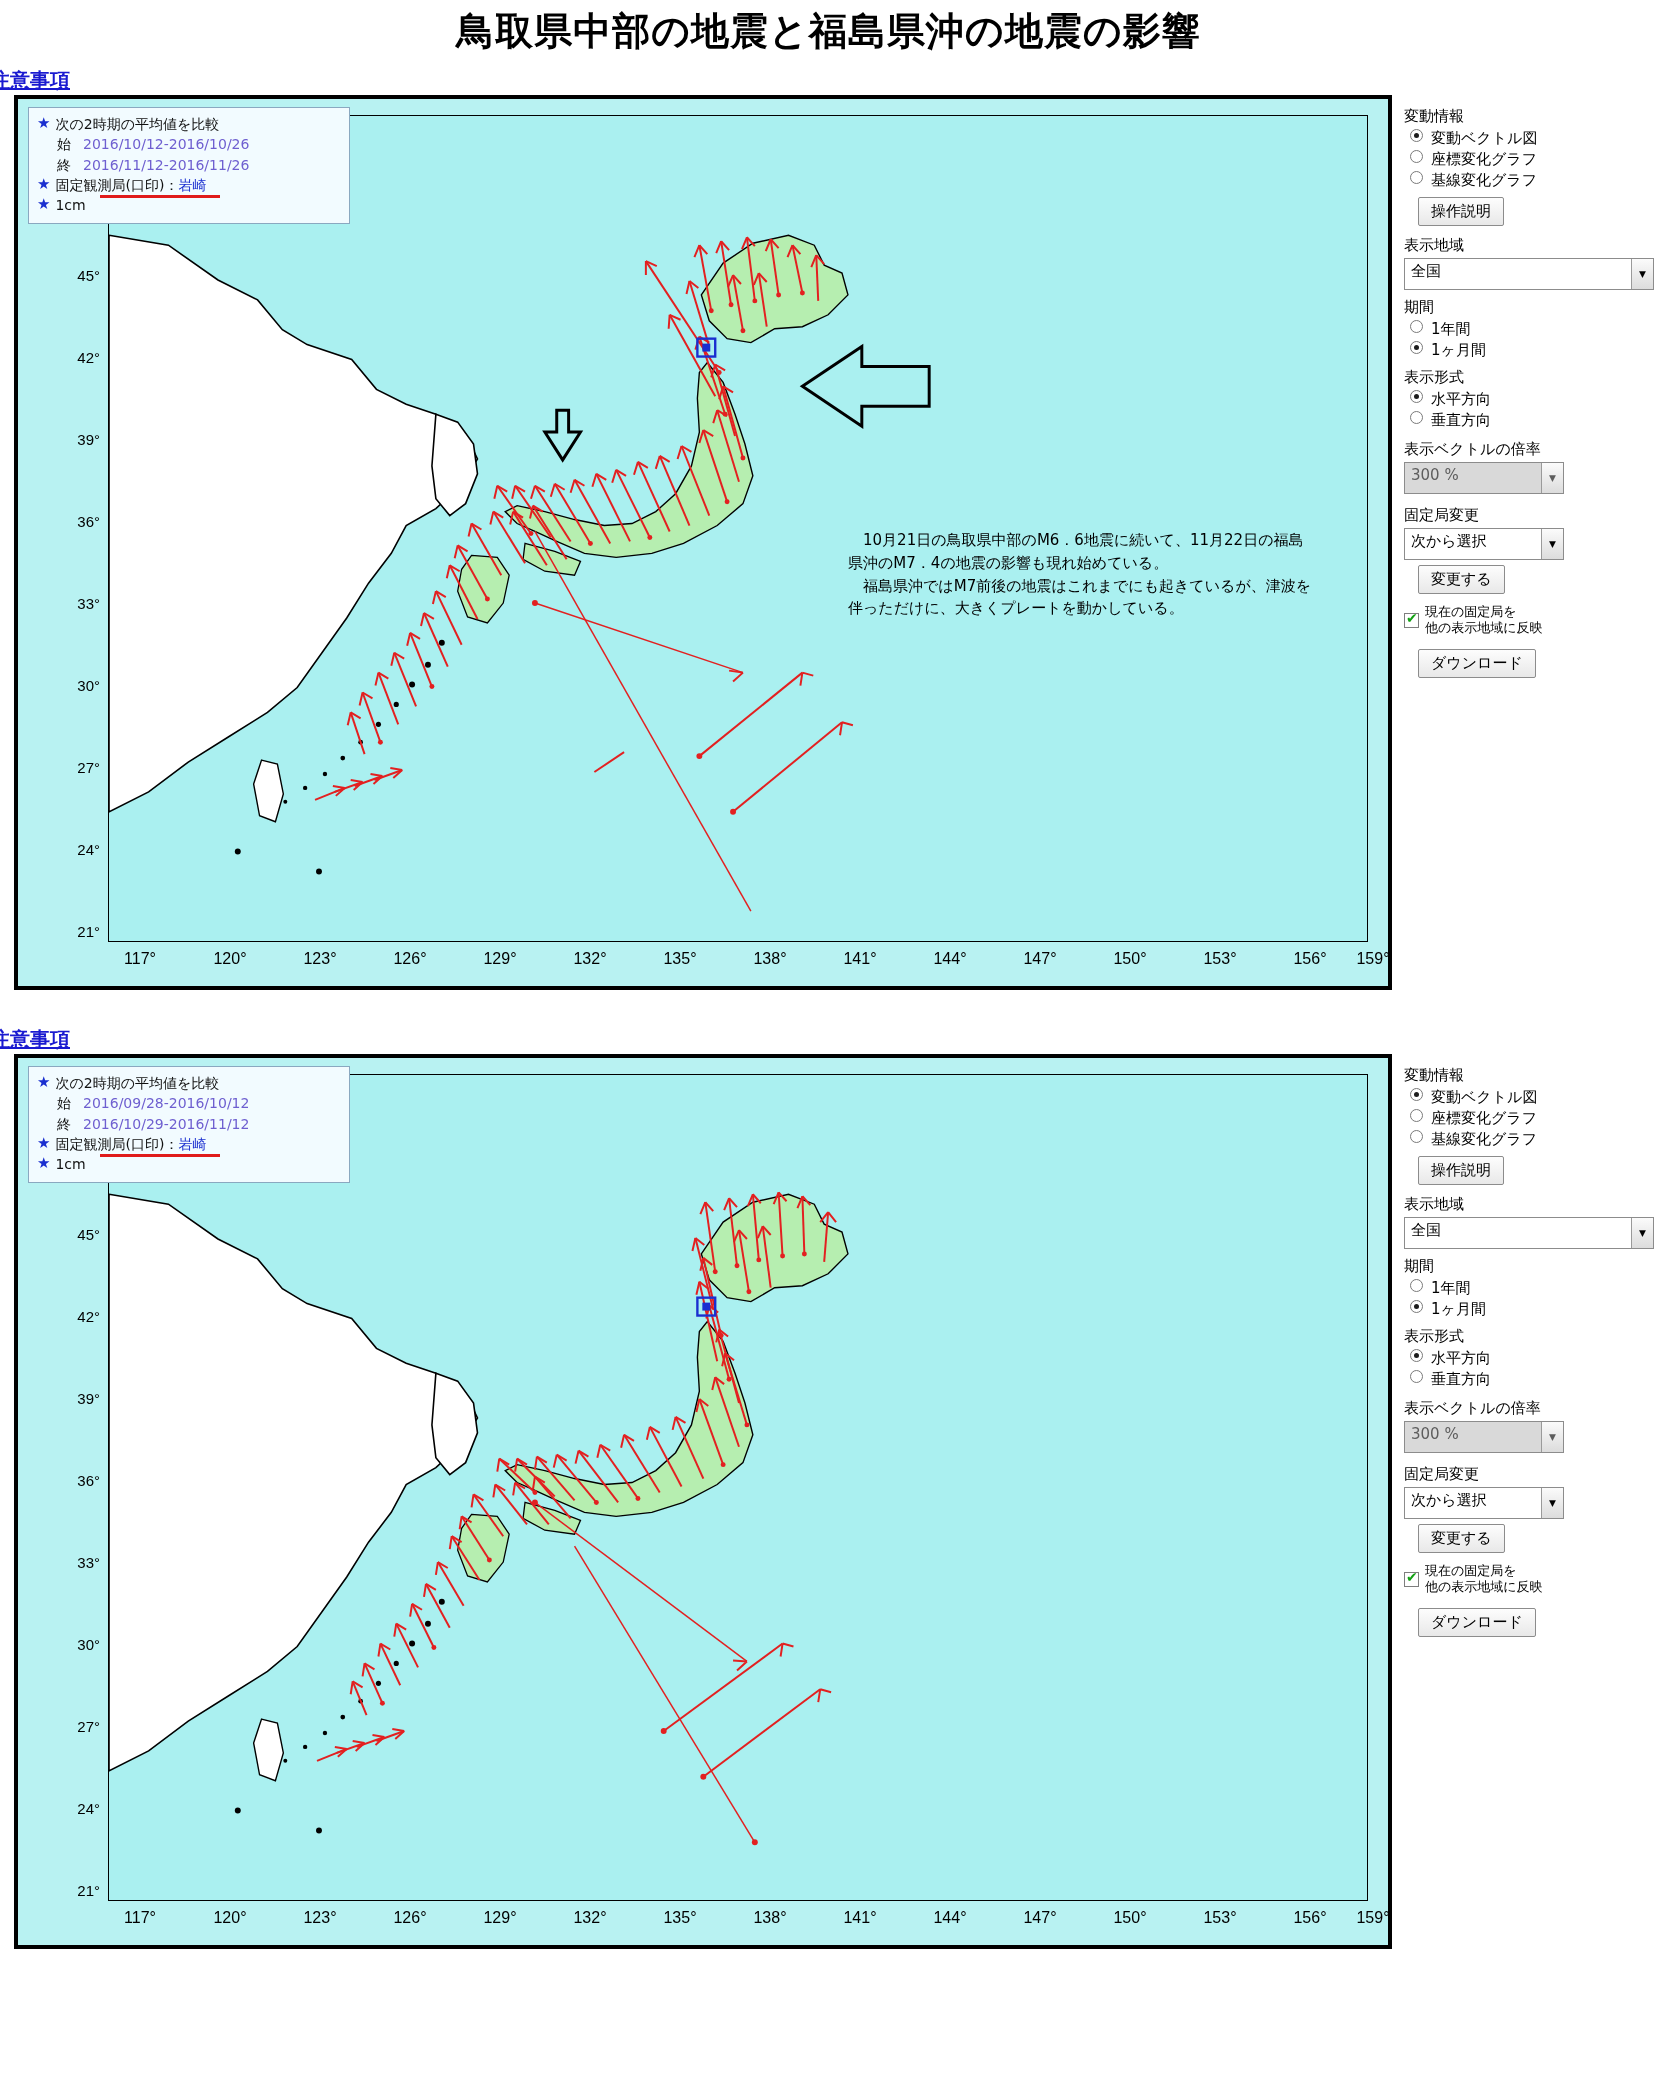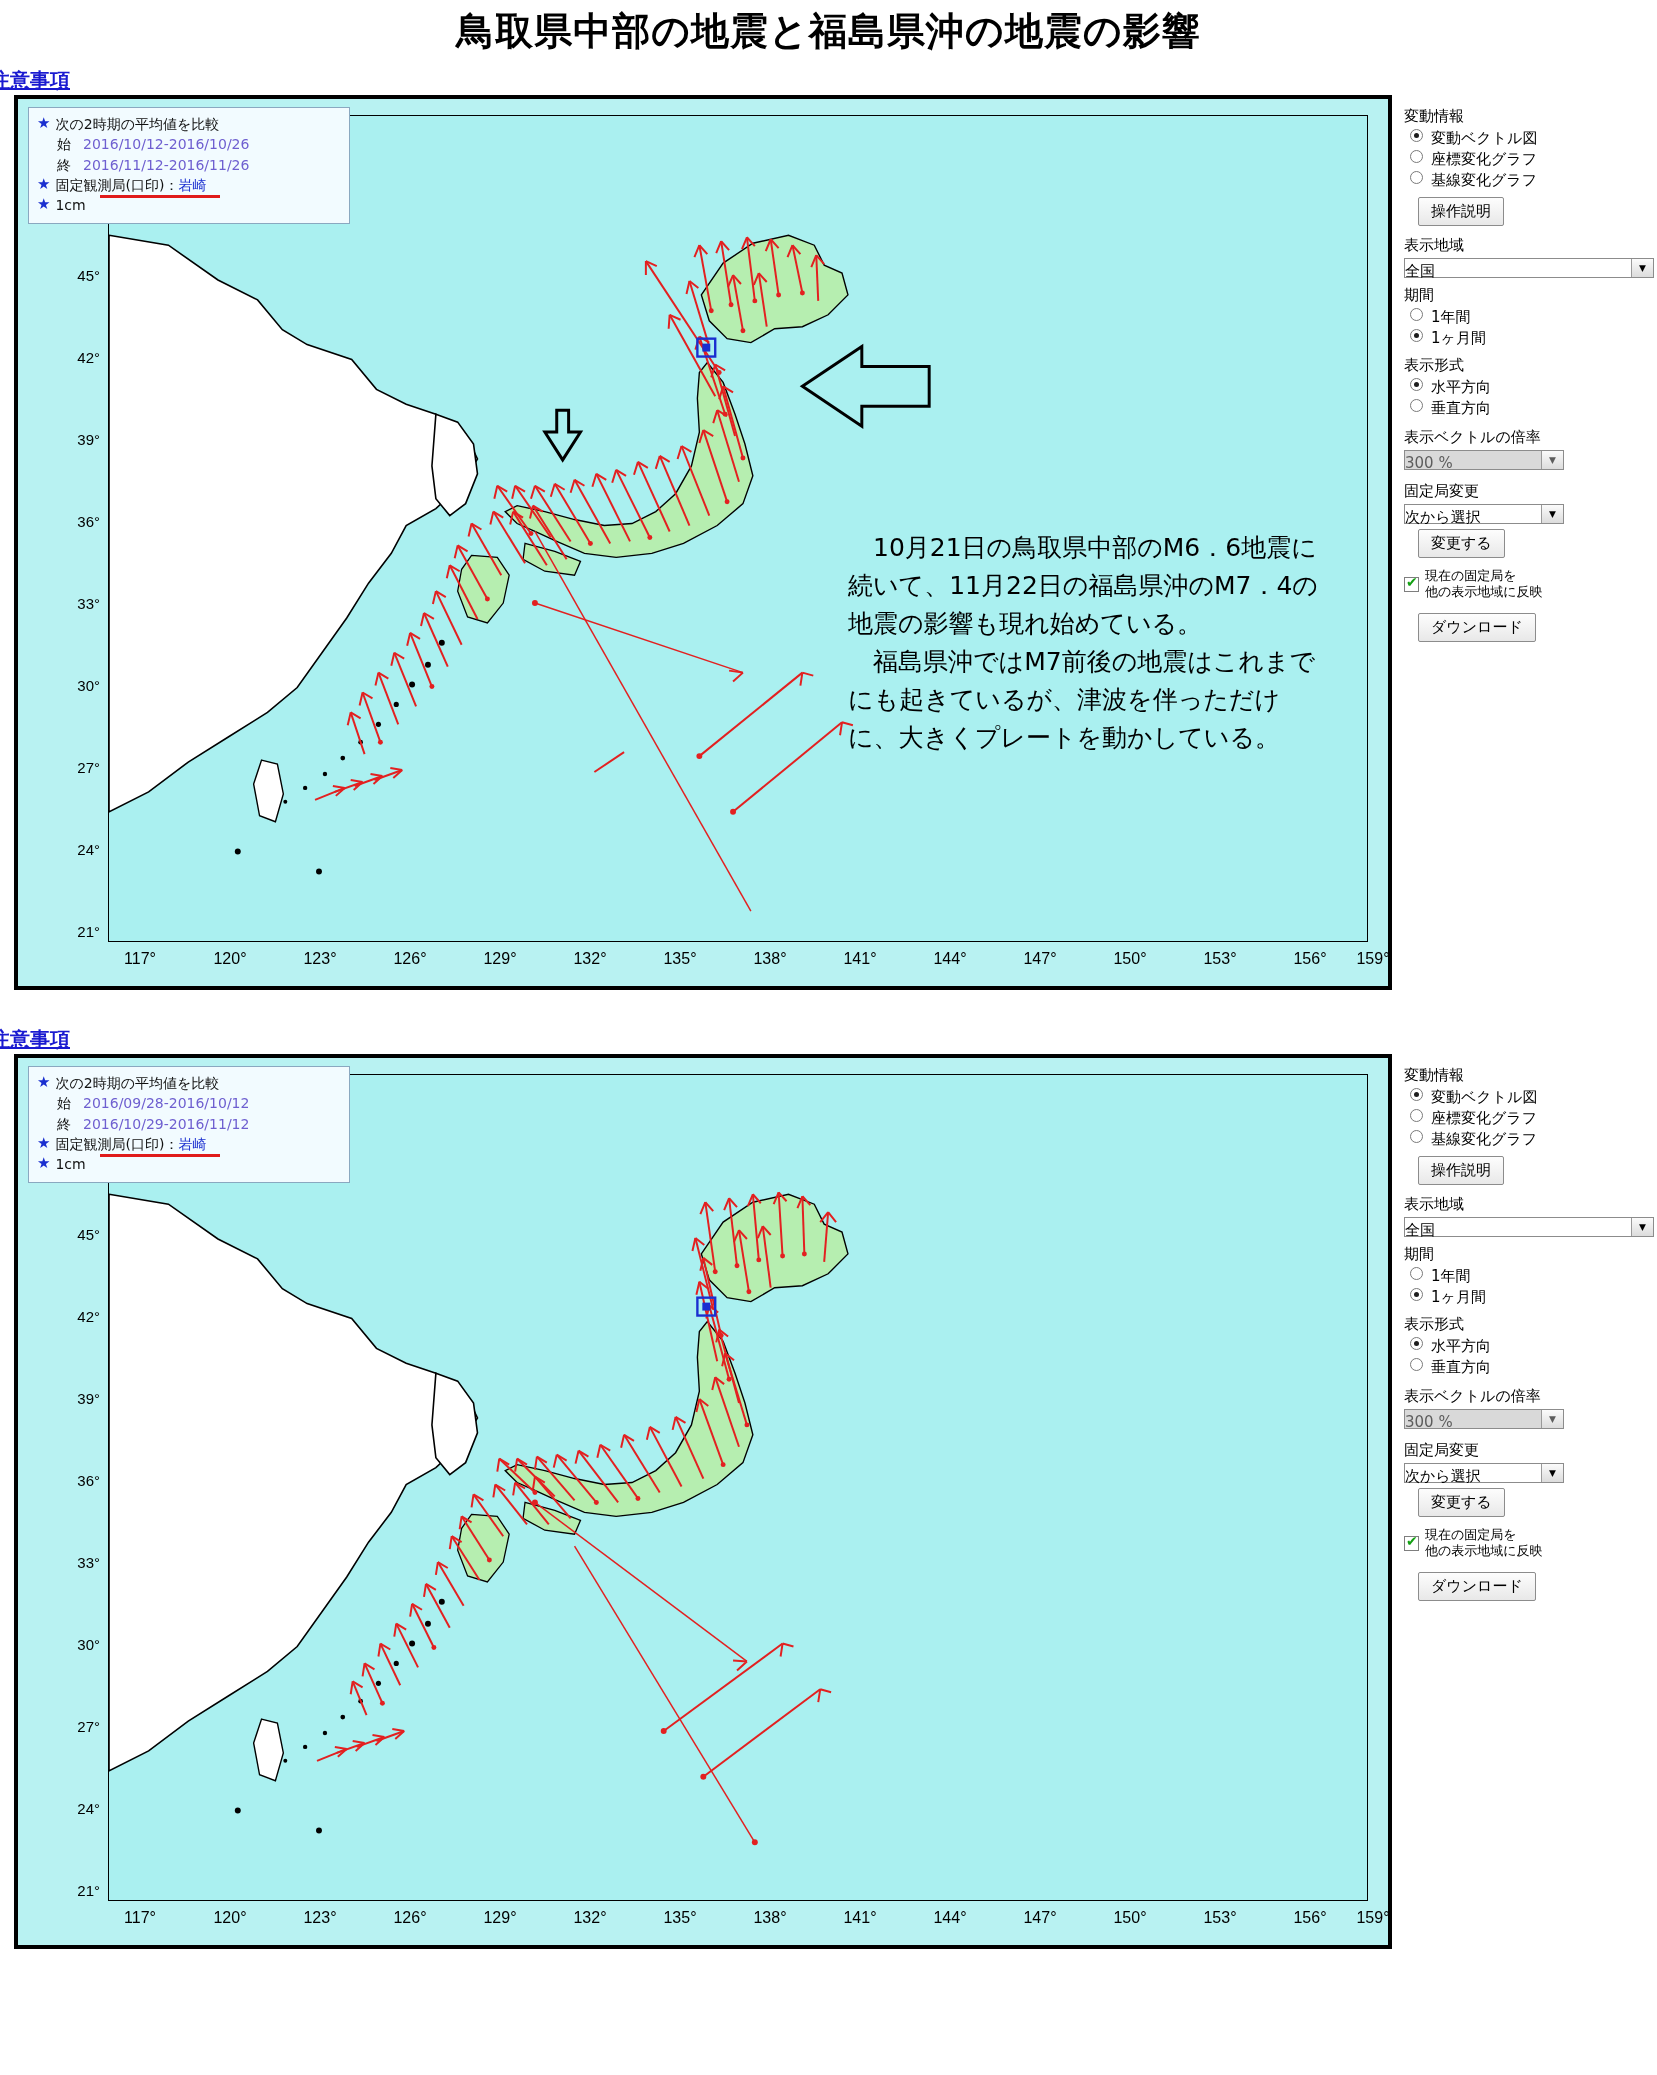--- a/index.html
+++ b/index.html
@@ -116,21 +116,21 @@
   .legend .date { color: #6e5fd0; margin-left: 12px; }
   .legend .k { color: #111; }
   .legend .v { color: #1a2fd0; }
   .legend .scalebar {
     display:inline-block; width:120px; height:3px;
     background:#e01b1b; margin-left:14px; vertical-align:middle;
   }
   
   .annot {
     position: absolute;
-    font-size: 25px;
+    font-size: 15px;
     line-height: 1.52;
     color: #000;
     font-family: "DejaVu Sans", sans-serif;
     width: 470px;
     white-space: pre-wrap;
   }
   
   .panel {
     position: absolute;
     top: 0;
@@ -159,23 +159,23 @@
     padding: 4px 12px;
     font-size: 15px;
     border-radius: 2px;
     margin: 5px 0 4px 14px;
     font-family: "DejaVu Sans", sans-serif;
   }
   .select {
     position: relative;
     border: 1px solid #8c8c8c;
     background: #fff;
-    height: 20px;
+    height: 32px;
     line-height: 24px;
-    padding-left: 0;
+    padding-left: 6px;
     font-size: 15px;
     margin-top: 2px;
   }
   .select .arrow {
     position: absolute; right: 0; top: 0; bottom: 0;
     width: 22px;
     background: linear-gradient(#fbfbfb,#dcdcdc);
     border-left: 1px solid #9a9a9a;
     display: flex; align-items: center; justify-content: center;
     font-size: 9px;

